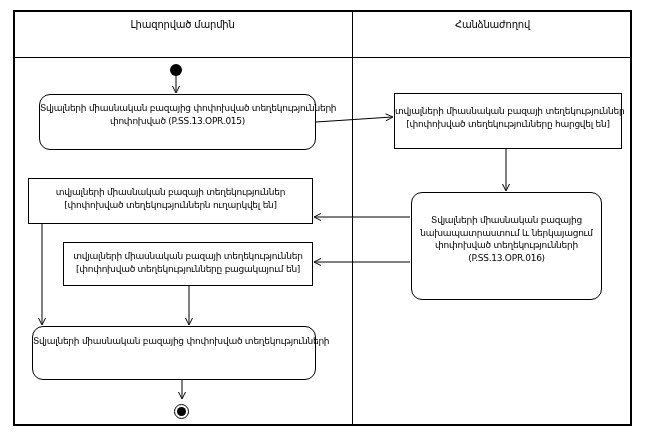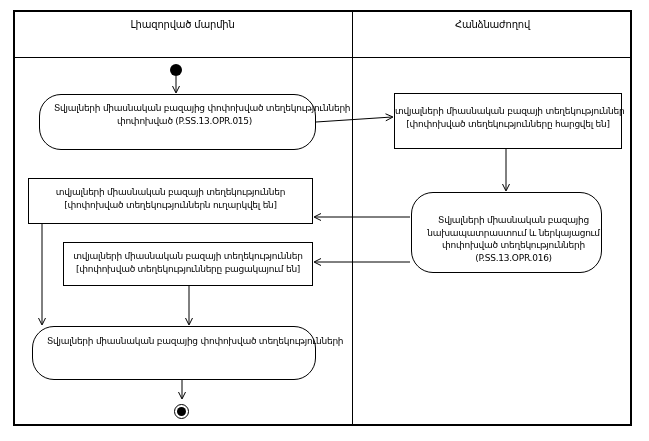--- a/index.html
+++ b/index.html
@@ -51,26 +51,26 @@
   .node {
     position: absolute;
     box-sizing: border-box;
     border: 1px solid #000;
     background: #ffffff;
     font-size: 9px;
     letter-spacing: -0.25px;
     line-height: 12.5px;
     text-align: center;
   }
-  .node.rounded { border-radius: 22px; padding-left: 14px; }
+  .node.rounded { border-radius: 11px; }
   .node-line { white-space: nowrap; }
 
   #action-op015 { left: 39px;  top: 94px;  width: 277px; height: 56px; padding-top: 7px; }
   #object-info-requested { left: 394px; top: 93px;  width: 228px; height: 56px; padding-top: 11px; }
-  #action-op016 { left: 411px; top: 192px; width: 191px; height: 81px; padding-top: 21px; }
+  #action-op016 { left: 411px; top: 192px; width: 191px; height: 108px; padding-top: 21px; }
   #object-info-sent    { left: 28px; top: 178px; width: 285px; height: 46px; padding-top: 7px; }
   #object-info-missing { left: 63px; top: 242px; width: 250px; height: 44px; padding-top: 7px; }
   #action-op017 { left: 32px;  top: 326px; width: 284px; height: 54px; padding-top: 8px; }
 
   
   .initial-node {
     position: absolute;
     left: 170px; top: 64px;
     width: 12px; height: 12px;
     border-radius: 50%;

